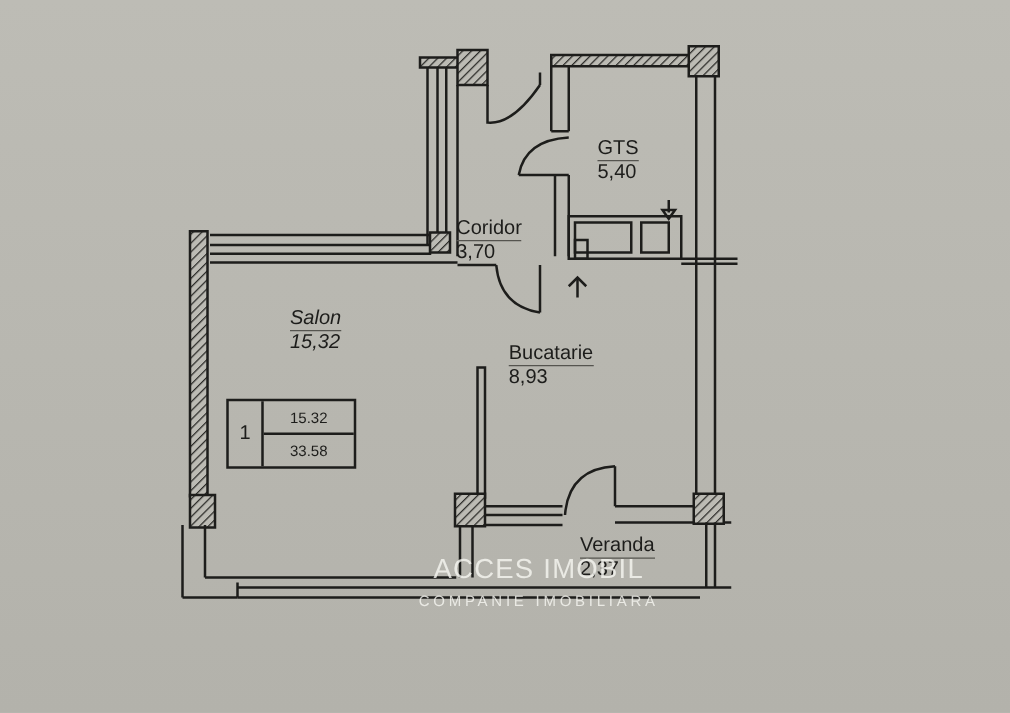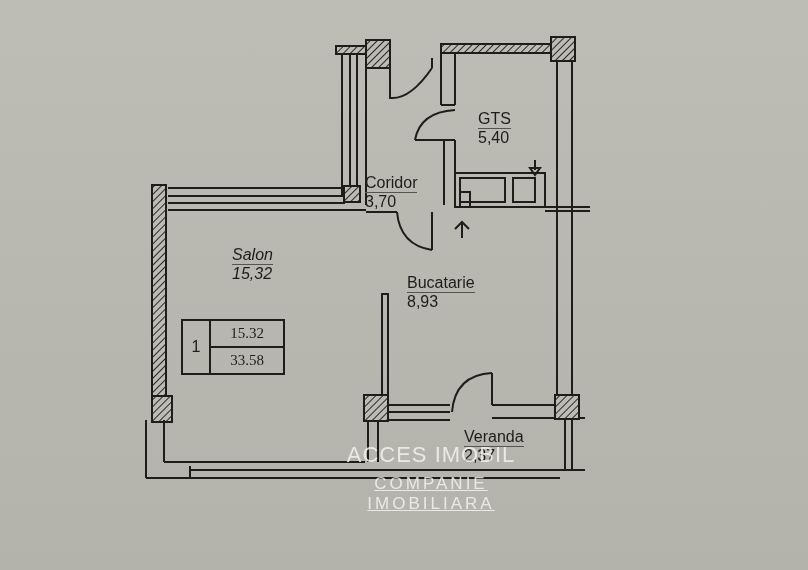--- a/index.html
+++ b/index.html
@@ -22,28 +22,28 @@
     .room-label .area { display: block; border-top: 1px solid #55544f; padding-top: 0; }
     .tbl {
       position: absolute; left: 181px; top: 319px; width: 104px; height: 56px;
       border: 2px solid #1d1d1b; box-sizing: border-box; display: flex; color: #1d1d1b;
     }
     .tbl .num {
       width: 26px; border-right: 2px solid #1d1d1b; display: flex; align-items: center;
       justify-content: center; font-size: 16px;
     }
     .tbl .vals { flex: 1; display: flex; flex-direction: column; }
-    .tbl .vals div { flex: 1; display: flex; align-items: center; justify-content: center; font-size: 15px; font-family: Liberation Serif, serif; }
+    .tbl .vals div { flex: 1; display: flex; align-items: center; justify-content: center; font-size: 12px; }
     .tbl .vals div:first-child { border-bottom: 2px solid #1d1d1b; }
     .wm {
       position: absolute; left: 316px; top: 440px; width: 230px; color: rgba(245,245,240,0.82);
       text-align: center;
     }
     .wm .brand { font-size: 22px; letter-spacing: 1px; display: block; height: 30px; line-height: 30px; }
-    .wm .sub { font-size: 17px; letter-spacing: 3px; display: block; margin-top: 4px; text-decoration: underline; }
+    .wm .sub { font-size: 12px; letter-spacing: 3px; display: block; margin-top: 4px; }
   </style>
 </head>
 <body>
 
 <div class="paper"></div>
 
 <svg class="plan" width="808" height="570" viewBox="0 0 808 570">
   <defs>
     <pattern id="hatch" patternUnits="userSpaceOnUse" width="5" height="5" patternTransform="rotate(45)">
       <rect width="5" height="5" fill="#bcbbb4"></rect>

